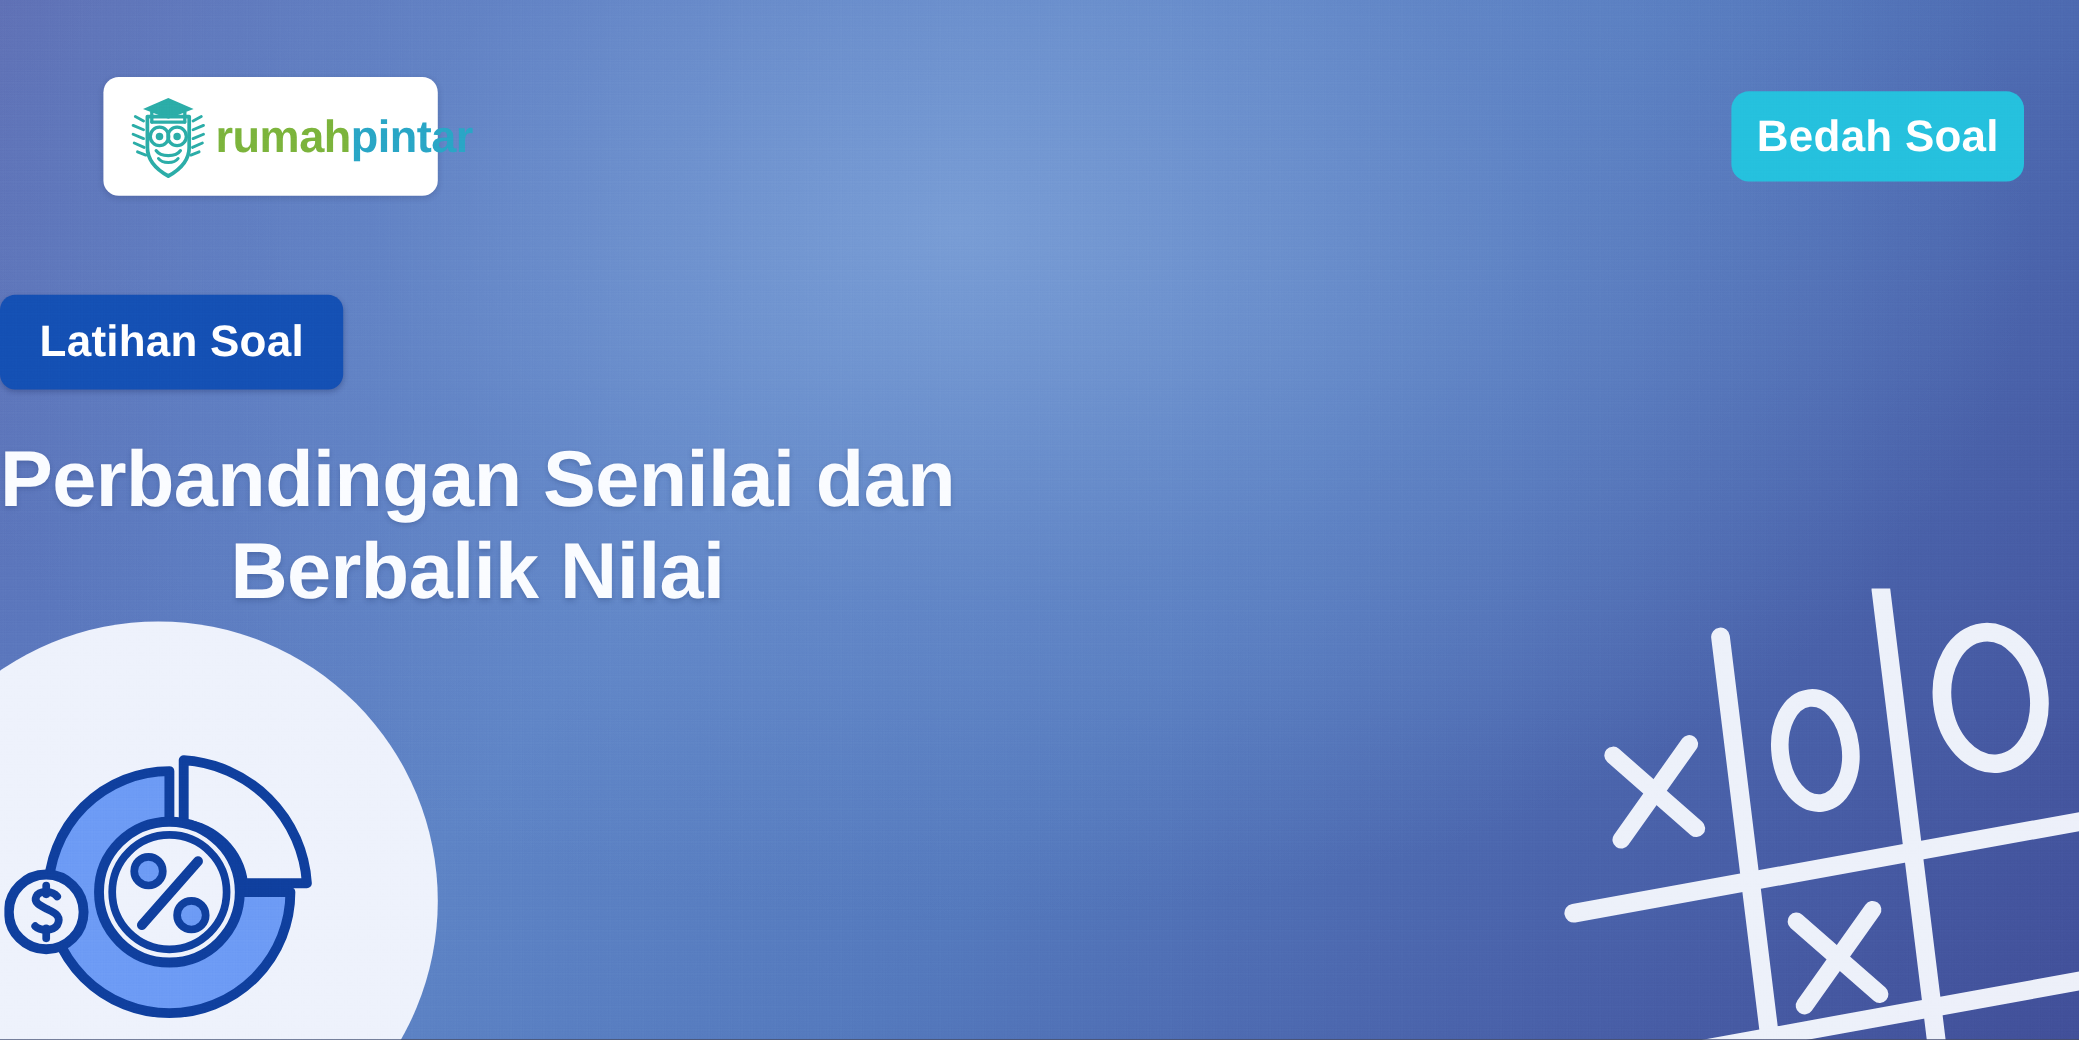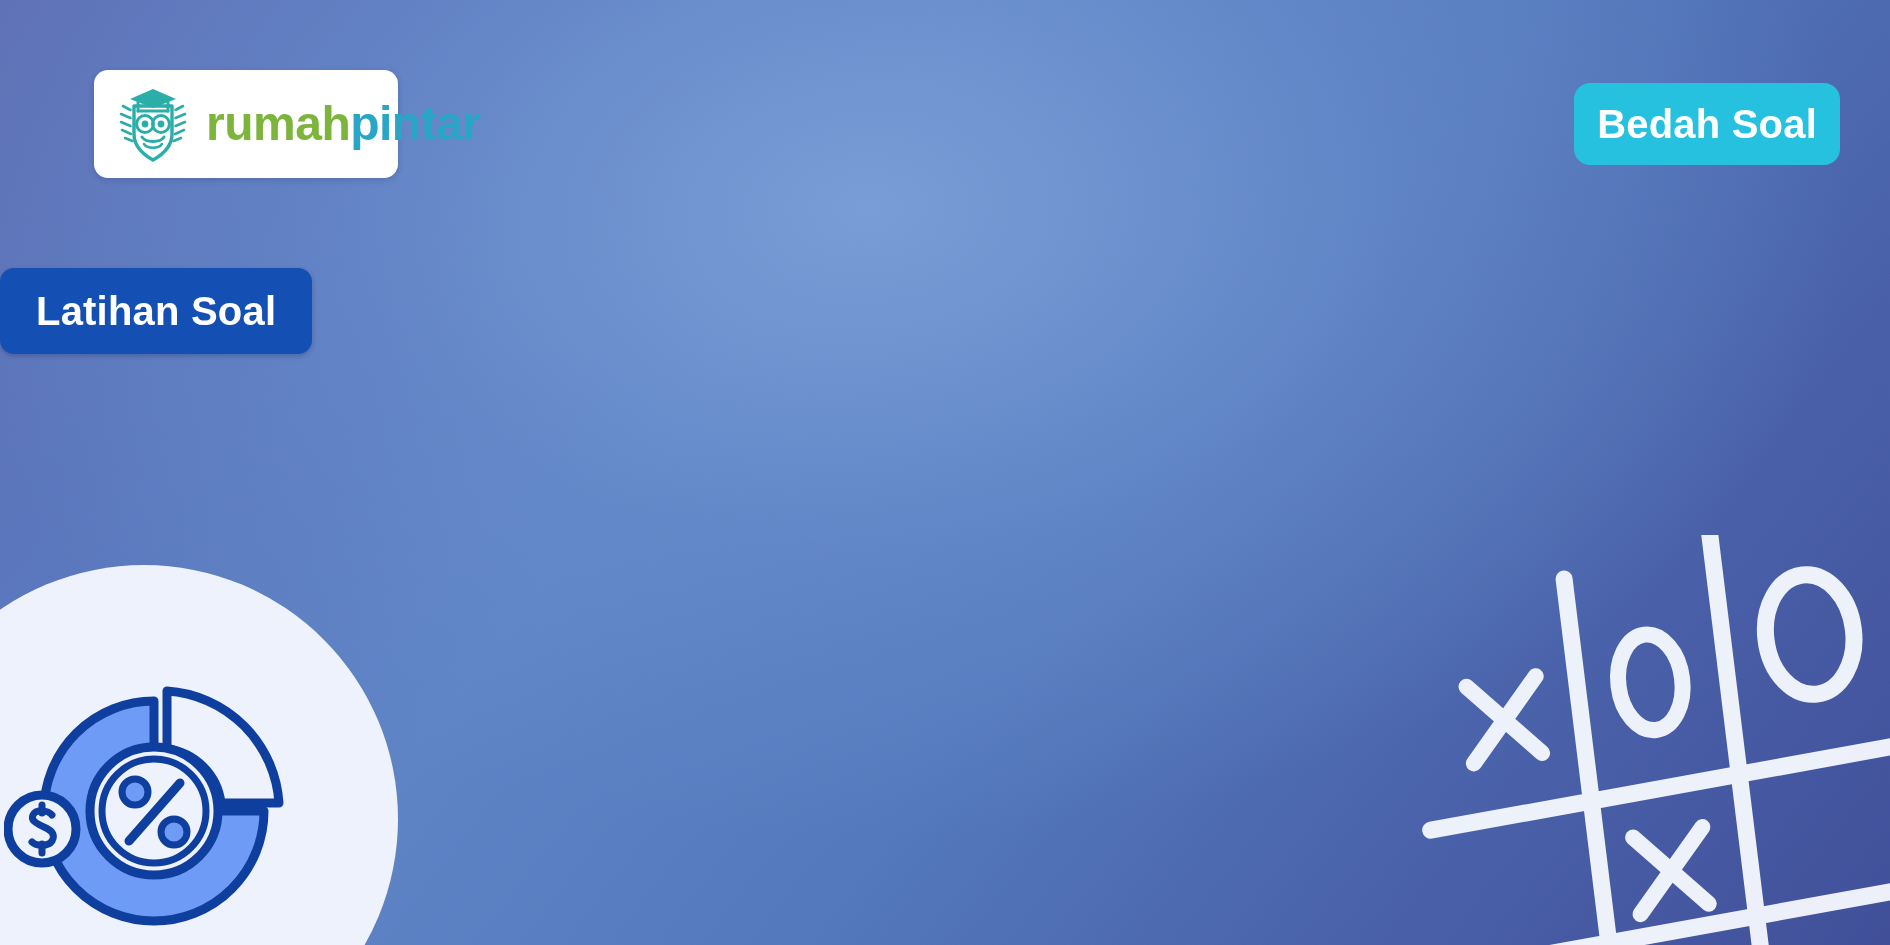--- a/index.html
+++ b/index.html
@@ -60,22 +60,22 @@
     box-sizing: border-box;
     box-shadow: 0 2px 6px rgba(20,30,70,0.18);
   }
   .logo-mark {
     width: 74px;
     height: 80px;
     flex: 0 0 74px;
     display: block;
   }
   .logo-wordmark {
-    margin-left: 16px;
-    font-size: 48px;
+    margin-left: 6px;
+    font-size: 41px;
     line-height: 1;
     font-weight: 700;
     letter-spacing: -0.5px;
     white-space: nowrap;
   }
   .word-rumah { color: #7cb43c; }
   .word-pintar { color: #29a6c6; }
 
   
   .pill-top-right {
@@ -95,22 +95,22 @@
     white-space: nowrap;
   }
 
   
   .center-block {
     position: absolute;
     left: 0;
     right: 0;
     top: 268px;
     display: flex;
-    flex-direction: row;
-    align-items: flex-end;
+    flex-direction: column;
+    align-items: flex-start;
   }
   .pill-category {
     display: inline-flex;
     align-items: center;
     justify-content: center;
     height: 86px;
     padding: 0 36px;
     border-radius: 14px;
     background: #1450b4;
     color: #ffffff;
@@ -199,20 +199,25 @@
     </svg>
     <div class="logo-wordmark">
       <span class="word-rumah">rumah</span><span class="word-pintar">pintar</span>
     </div>
   </div>
 
   <div class="pill-top-right">Bedah Soal</div>
 
   <div class="center-block">
     <div class="pill-category">Latihan Soal</div>
+    <div class="headline">
+      <span>Perbandingan Senilai dan</span>
+      <br>
+      <span>Berbalik Nilai</span>
+    </div>
   </div>
 
   <div class="deco-circle"></div>
 
   <svg class="deco-piechart" viewBox="0 0 300 300">
 
     <path d="M150 40
              A110 110 0 1 0 260 150
              L205 150
              A55 55 0 1 1 150 95 Z" fill="#6d9bf5" stroke="#0f3f9e" stroke-width="9" stroke-linejoin="round"></path>

